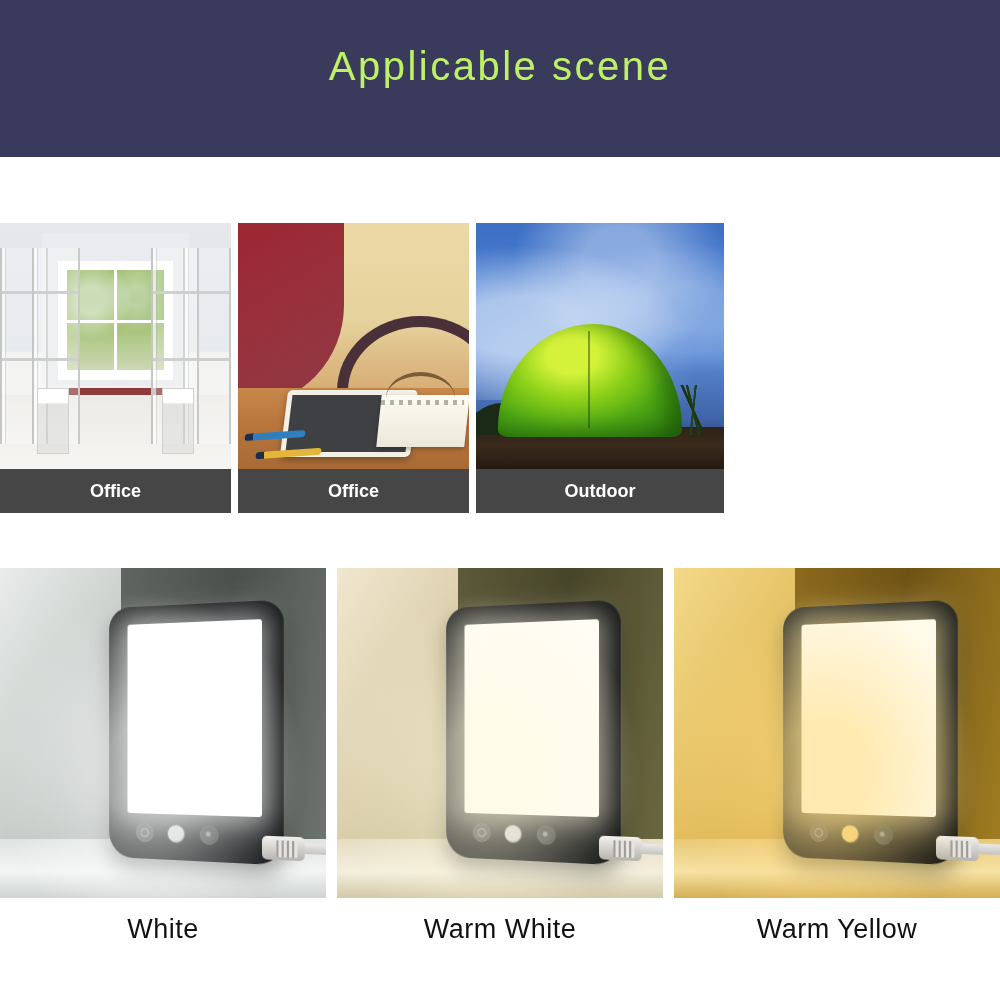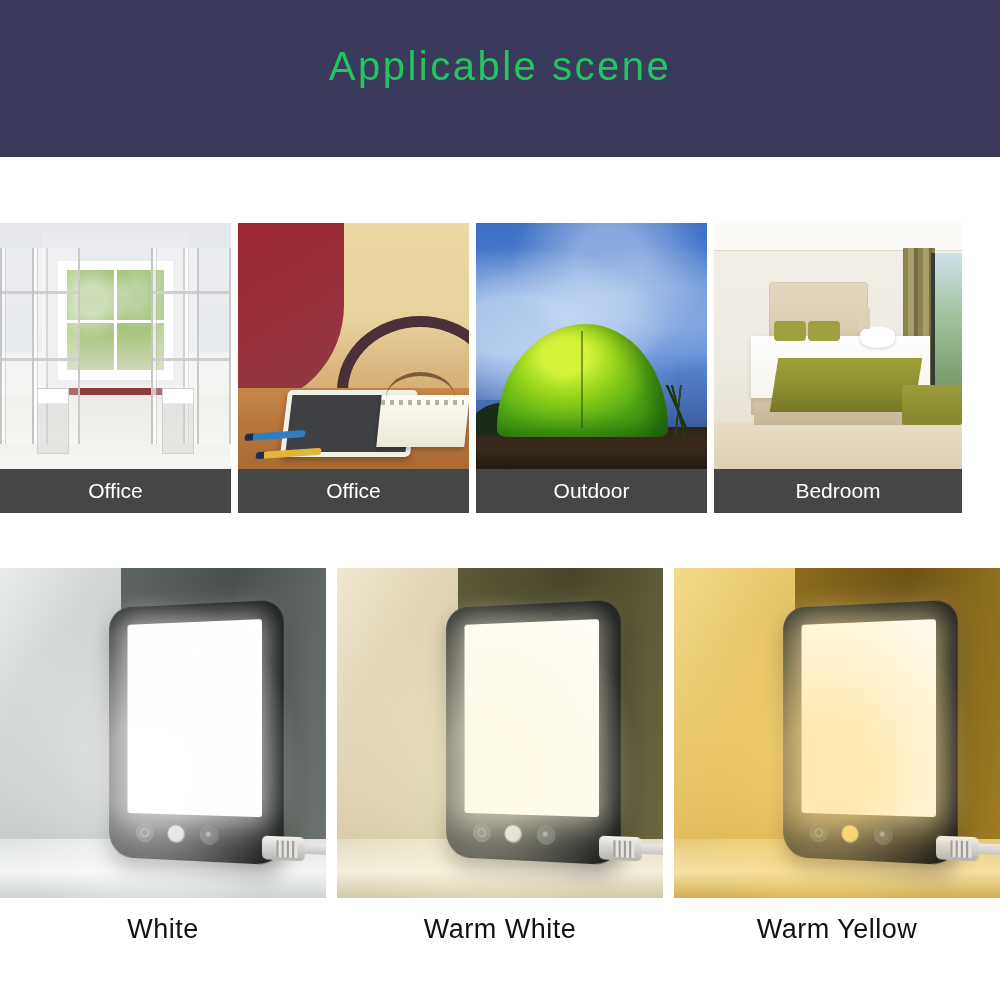--- a/index.html
+++ b/index.html
@@ -18,21 +18,21 @@
     position: absolute;
     left: 0; top: 0;
     width: 1000px; height: 157px;
     background: #3a3a5c;
     display: flex;
     flex-direction: column;
     align-items: center;
     justify-content: center;
   }
   .banner-title {
-    color: #22c55e;
+    color: #bef264;
     font-size: 40px;
     font-weight: 300;
     letter-spacing: 2.5px;
     font-family: "Liberation Sans", sans-serif;
     line-height: 1;
     margin-bottom: 26px;
   }
   .banner-sub {
     color: #f0f0f5;
     font-size: 24px;
@@ -60,22 +60,22 @@
   .scene-photo {
     width: 100%;
     height: 246px;
     position: relative;
     overflow: hidden;
   }
   .scene-label {
     height: 44px;
     background: #464646;
     color: #ffffff;
-    font-size: 21px;
-    font-weight: 400;
+    font-size: 18px;
+    font-weight: 700;
     display: flex;
     align-items: center;
     justify-content: center;
     margin-top: 0;
   }
 
   
   .sc-office {
     background: linear-gradient(180deg, #e6e8ec 0%, #e0e3e8 52%, #efefee 53%, #f2f1ef 100%);
   }
@@ -538,39 +538,20 @@
       <div class="od-ground"></div>
       <div class="od-hill"></div>
       <div class="od-tent">
         <div class="od-seam"></div>
       </div>
       <div class="od-grass"></div>
     </div>
     <div class="scene-label">Outdoor</div>
   </div>
 
-  <div class="scene-cell">
-    <div class="scene-photo sc-bedroom">
-      <div class="bd-ceiling"></div>
-      <div class="bd-curtain"></div>
-      <div class="bd-windowglass"></div>
-      <div class="bd-floor"></div>
-      <div class="bd-nightstand"></div>
-      <div class="bd-headboard"></div>
-      <div class="bd-base"></div>
-      <div class="bd-mattress"></div>
-      <div class="bd-runner"></div>
-      <div class="bd-pillow p1"></div>
-      <div class="bd-pillow p2"></div>
-      <div class="bd-towel"></div>
-      <div class="bd-lamp"></div>
-      <div class="bd-bench"></div>
-    </div>
-    <div class="scene-label">Bedroom</div>
-  </div>
 
 </div>
 
 <div class="product-row">
 
   <div class="product-cell v-white">
     <div class="room">
       <div class="wall-left"></div>
       <div class="wall-right"></div>
       <div class="table"></div>

